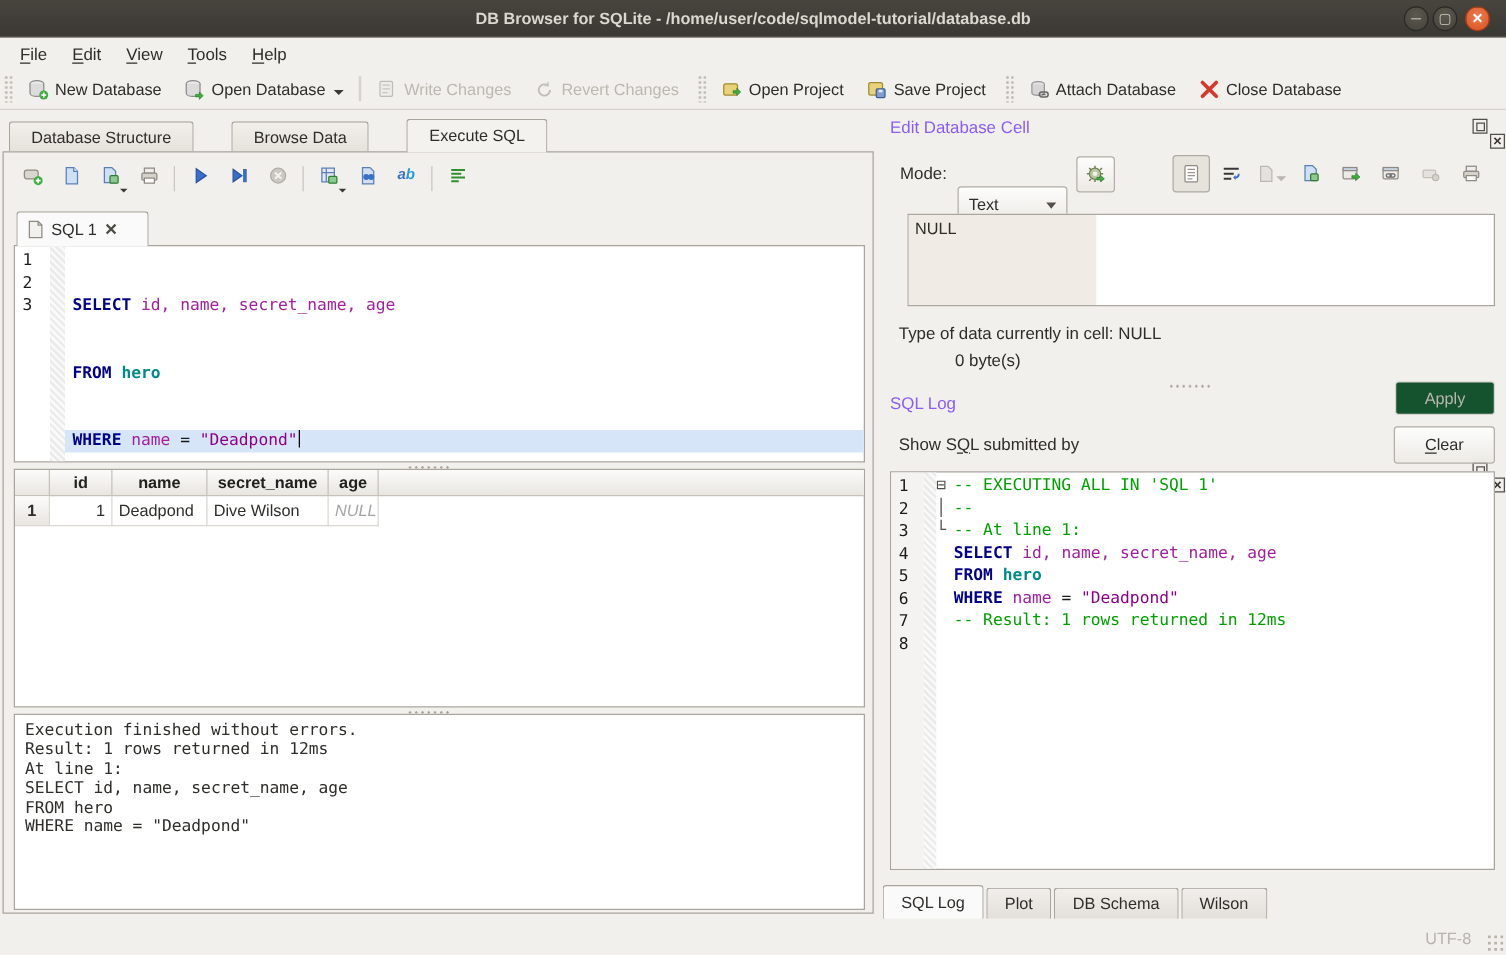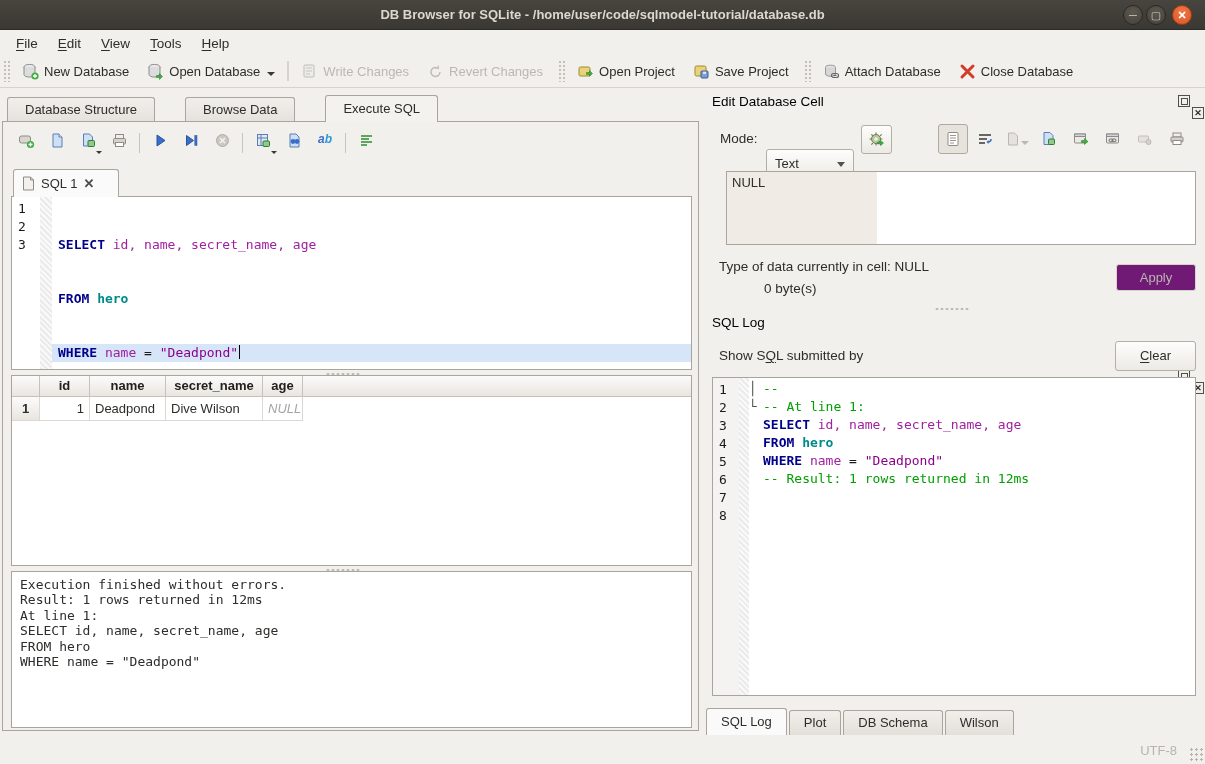--- a/index.html
+++ b/index.html
@@ -88,32 +88,32 @@
   .rrow .rc{border-right:1px solid #dbd8d2;border-bottom:1px solid #dbd8d2;line-height:23px;padding:0 5px;}
   .rownum{background:var(--hdrgrad);text-align:center;font-weight:600;padding:0 !important;}
   .nullval{color:#a5a5a5;font-style:italic;}
 
   
   .message{position:absolute;left:8px;top:449px;width:681px;height:157px;border:1px solid var(--frame);
     background:#fff;font-family:"DejaVu Sans Mono",monospace;font-size:13px;line-height:15.4px;
     padding:5px 8px;white-space:pre;}
 
   
-  .pane-title{font-size:13.5px;color:#000000;}
+  .pane-title{font-size:13.5px;color:#8b5cf6;}
   .mini{width:12px;height:12px;border:1px solid #514f4a;position:relative;background:#f2f0ec;}
   .mini.float::after{content:"";position:absolute;left:2px;top:2px;width:5px;height:5px;border:1px solid #514f4a;}
   .mini.closep{font-size:9px;line-height:10px;text-align:center;color:#32312e;font-weight:bold;}
 
   .combo{background:var(--btnbg);border:1px solid var(--btnborder);border-radius:3px;
     font-size:13px;display:flex;align-items:center;padding-left:8px;position:relative;}
   .combo .arr{position:absolute;right:8px;top:50%;margin-top:-2px;width:0;height:0;
     border-left:4px solid transparent;border-right:4px solid transparent;border-top:5px solid #55524c;}
   .pushbtn{background:var(--btnbg);border:1px solid var(--btnborder);border-radius:3px;
     font-size:13px;text-align:center;}
-  .pushbtn.disabled{background:#701a75;border-color:#d6d3cd;color:#b9b6b0;}
+  .pushbtn.disabled{background:#14532d;border-color:#d6d3cd;color:#b9b6b0;margin-top:41px;}
   .cellbtn{width:30px;height:30px;border-radius:3px;display:flex;align-items:center;justify-content:center;}
   .cellbtn.pressed{background:#e6e3dd;border:1px solid #aeaaa2;}
 
   .celledit{position:absolute;left:726px;top:171px;width:470px;height:74px;border:1px solid var(--frame);
     background:#fff;font-size:13px;}
   .celledit .beige{position:absolute;left:0;top:0;width:150px;height:72px;background:#f0ebe4;}
   .celledit .val{position:absolute;left:5px;top:3px;}
 
   .logframe{position:absolute;left:712px;top:377px;width:484px;height:319px;border:1px solid var(--frame);
     background:#fff;display:flex;font-family:"DejaVu Sans Mono",monospace;font-size:13px;}
@@ -452,20 +452,21 @@
         <div>2</div>
       <div>3</div>
         <div>4</div>
       <div>5</div>
         <div>6</div>
       <div>7</div>
         <div>8</div>
     </div>
     <div class="hatch"></div>
     <div style="flex:1;padding-top:3px;">
+      <div class="logline"><span class="fold">⊟</span><span><span class="tk-cm">-- EXECUTING ALL IN 'SQL 1'</span></span></div>
       <div class="logline"><span class="fold">│</span><span><span class="tk-cm">--</span></span></div>
       <div class="logline"><span class="fold">└</span><span><span class="tk-cm">-- At line 1:</span></span></div>
       <div class="logline"><span class="fold"></span><span><span class="tk-kw">SELECT</span><span class="tk-pl"> </span><span class="tk-id">id, name, secret_name, age</span></span></div>
       <div class="logline"><span class="fold"></span><span><span class="tk-kw">FROM</span><span class="tk-pl"> </span><span class="tk-tbl">hero</span></span></div>
       <div class="logline"><span class="fold"></span><span><span class="tk-kw">WHERE</span><span class="tk-pl"> </span><span class="tk-id">name</span><span class="tk-pl"> = </span><span class="tk-str">"Deadpond"</span></span></div>
       <div class="logline"><span class="fold"></span><span><span class="tk-cm">-- Result: 1 rows returned in 12ms</span></span></div>
       <div class="logline"><span class="fold"></span><span></span></div>
     </div>
   </div>
 

